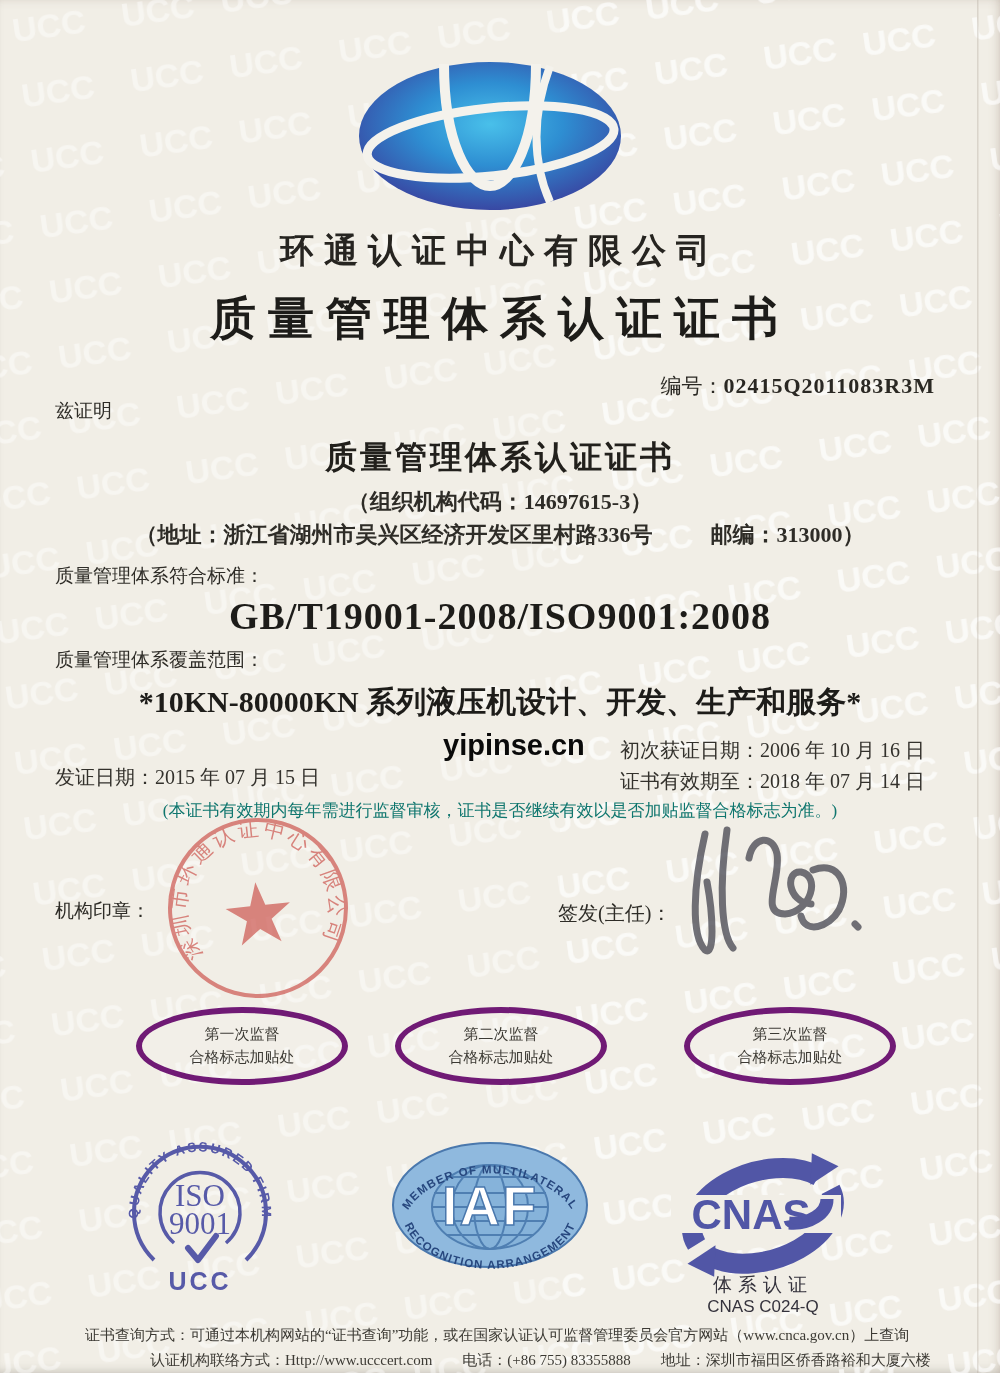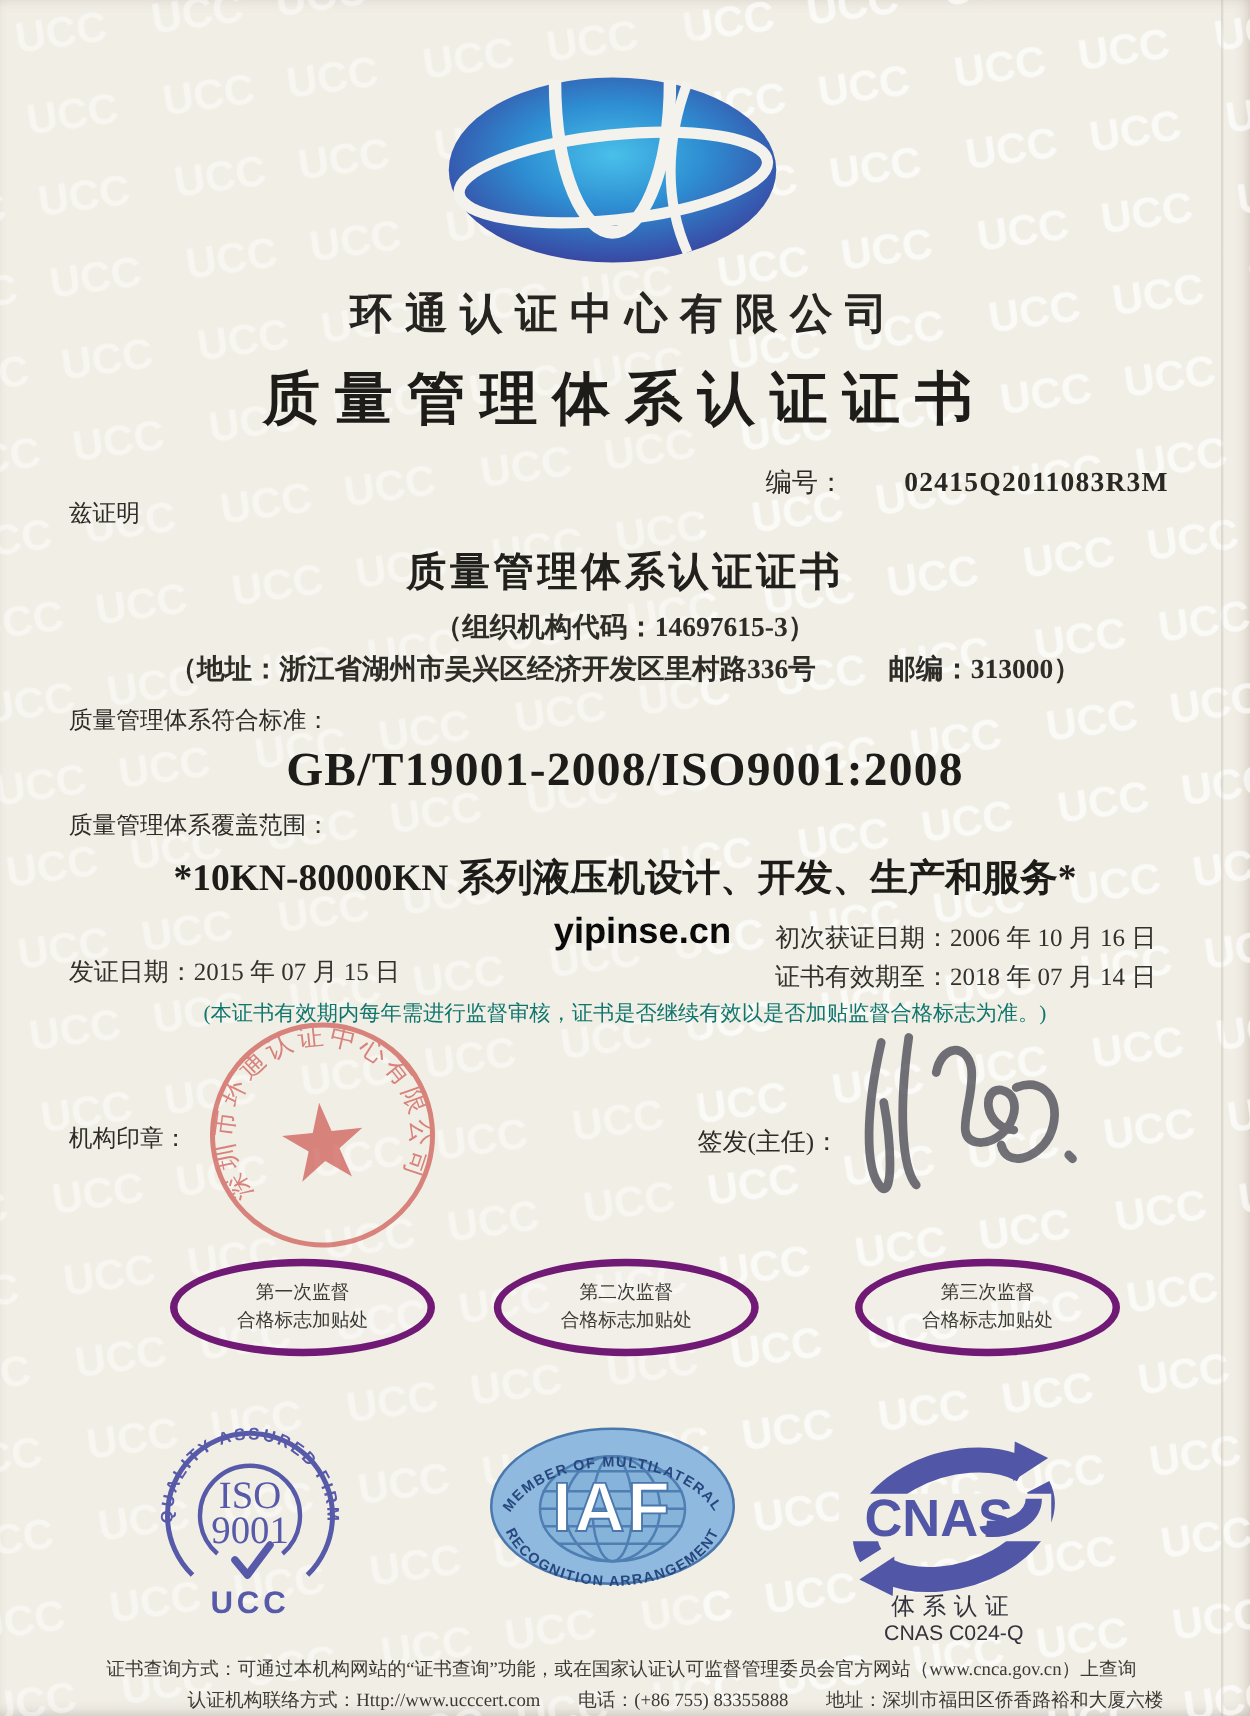--- a/index.html
+++ b/index.html
@@ -15,21 +15,21 @@
   }
   .abs{position:absolute;}
   .center{left:0;width:1000px;text-align:center;}
   .wm-layer{position:absolute;left:0;top:0;z-index:0;}
   .content{position:absolute;left:0;top:0;width:1000px;height:1373px;z-index:1;}
   .fold{position:absolute;left:977px;top:0;width:2px;height:1373px;
         background:linear-gradient(to right,rgba(165,155,142,.38),rgba(210,200,188,.2));z-index:2;}
   .org-name{top:228px;font-size:34px;font-weight:600;letter-spacing:10px;color:#262420;}
   .cert-title{top:288px;font-size:46px;font-weight:700;letter-spacing:12px;color:#1d1c19;}
   .cert-no{top:372px;right:65px;font-size:21px;color:#2a2823;}
-  .cert-no b{font-size:22px;font-weight:600;letter-spacing:1px;margin-left:48px;}
+  .cert-no b{font-size:22px;font-weight:600;letter-spacing:1px;}
   .certify{top:398px;left:55px;font-size:19px;}
   .company{top:436px;font-size:32px;font-weight:700;letter-spacing:3px;color:#22201c;}
   .orgcode{top:487px;font-size:22px;font-weight:700;}
   .addr-row{top:520px;left:0;width:1000px;display:flex;justify-content:center;gap:58px;
             font-size:22px;font-weight:700;}
   .sec-label{left:55px;font-size:19px;}
   .standard{top:594px;font-size:38px;font-weight:700;letter-spacing:1px;color:#1d1c19;}
   .scope{top:682px;font-size:30px;font-weight:700;color:#1d1c19;}
   .site-wm{top:729px;left:443px;font-size:29px;font-weight:700;color:#0a0a0a;
            font-family:"Liberation Sans","DejaVu Sans",sans-serif;}

